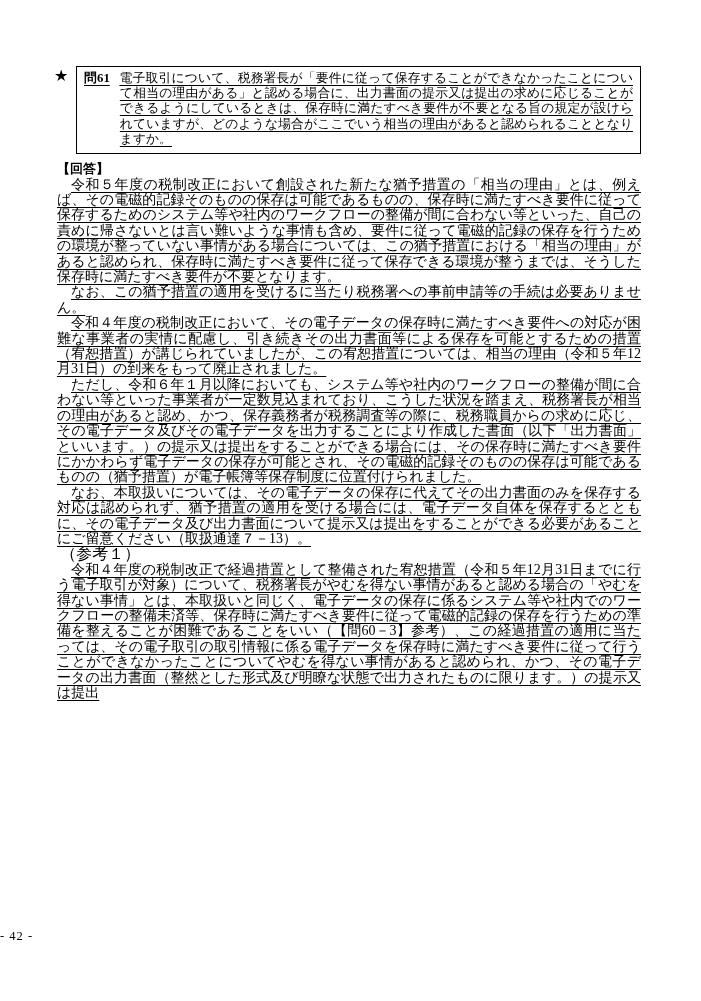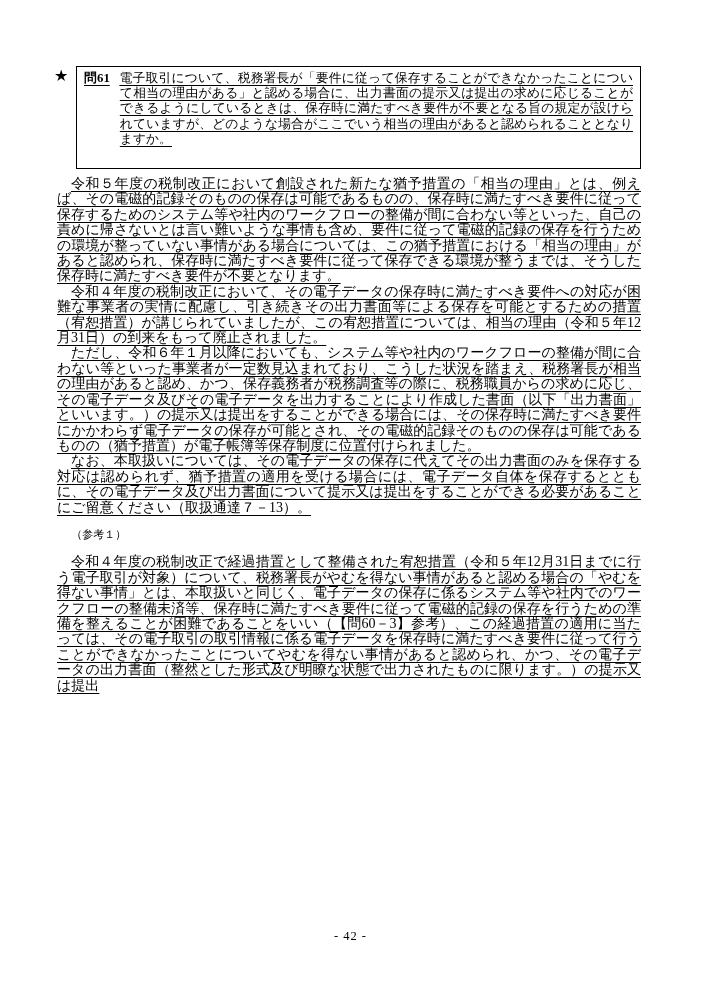--- a/index.html
+++ b/index.html
@@ -17,21 +17,21 @@
   }
   .q-row { position: relative; margin-bottom: 7px; }
   .star {
     position: absolute; left: -3px; top: 2px;
     font-size: 16px; line-height: 1;
     font-family: "DejaVu Sans", sans-serif;
   }
   .q-box {
     border: 1.5px solid #000;
     margin-left: 19px;
-    padding: 4px 7px 21px 7px;
+    padding: 4px 7px 6px 7px;
   }
   .q-p {
     font-size: 12.8px; line-height: 15.2px;
     margin: 0;
     text-align: justify;
     padding-left: 2.8em; text-indent: -2.8em;
   }
   .q-label { font-weight: bold; margin-right: 0.75em; }
   .u {
     text-decoration: underline;
@@ -42,43 +42,44 @@
     font-size: 13px; line-height: 15.6px;
     font-weight: bold; margin: 0;
   }
   p.body {
     font-size: 14px; line-height: 15.4px;
     margin: 0;
     text-align: justify;
     text-indent: 1em;
   }
   p.ref-label {
-    font-size: 11px; line-height: 15.4px;
-    margin: 12px;
+    font-size: 16px; line-height: 15.4px;
+    margin: 0;
     text-indent: 0.2em;
   }
   .page-num {
     position: absolute; left: 0; right: 0; top: 929px;
-    text-align: center;
     font-size: 12.5px; letter-spacing: 1px;
   }
 </style>
 </head>
 <body>
 
 <div class="doc">
 
   <div class="q-row">
     <span class="star">★</span>
     <div class="q-box">
       <p class="q-p u"><span class="q-label">問61</span><span>電子取引について、税務署長が「要件に従って保存することができなかったことについて相当の理由がある」と認める場合に、出力書面の提示又は提出の求めに応じることができるようにしているときは、保存時に満たすべき要件が不要となる旨の規定が設けられていますが、どのような場合がここでいう相当の理由があると認められることとなりますか。</span></p>
     </div>
   </div>
 
+  <h2 class="sec-h">【回答】</h2>
   <p class="body u">令和５年度の税制改正において創設された新たな猶予措置の「相当の理由」とは、例えば、その電磁的記録そのものの保存は可能であるものの、保存時に満たすべき要件に従って保存するためのシステム等や社内のワークフローの整備が間に合わない等といった、自己の責めに帰さないとは言い難いような事情も含め、要件に従って電磁的記録の保存を行うための環境が整っていない事情がある場合については、この猶予措置における「相当の理由」があると認められ、保存時に満たすべき要件に従って保存できる環境が整うまでは、そうした保存時に満たすべき要件が不要となります。</p>
+  <p class="body u">なお、この猶予措置の適用を受けるに当たり税務署への事前申請等の手続は必要ありません。</p>
 
   <p class="body u">令和４年度の税制改正において、その電子データの保存時に満たすべき要件への対応が困難な事業者の実情に配慮し、引き続きその出力書面等による保存を可能とするための措置（宥恕措置）が講じられていましたが、この宥恕措置については、相当の理由（令和５年12月31日）の到来をもって廃止されました。</p>
   <p class="body u">ただし、令和６年１月以降においても、システム等や社内のワークフローの整備が間に合わない等といった事業者が一定数見込まれており、こうした状況を踏まえ、税務署長が相当の理由があると認め、かつ、保存義務者が税務調査等の際に、税務職員からの求めに応じ、その電子データ及びその電子データを出力することにより作成した書面（以下「出力書面」といいます。）の提示又は提出をすることができる場合には、その保存時に満たすべき要件にかかわらず電子データの保存が可能とされ、その電磁的記録そのものの保存は可能であるものの（猶予措置）が電子帳簿等保存制度に位置付けられました。</p>
   <p class="body u">なお、本取扱いについては、その電子データの保存に代えてその出力書面のみを保存する対応は認められず、猶予措置の適用を受ける場合には、電子データ自体を保存するとともに、その電子データ及び出力書面について提示又は提出をすることができる必要があることにご留意ください（取扱通達７－13）。</p>
 
   <p class="ref-label">（参考１）</p>
 
   <p class="body u">令和４年度の税制改正で経過措置として整備された宥恕措置（令和５年12月31日までに行う電子取引が対象）について、税務署長がやむを得ない事情があると認める場合の「やむを得ない事情」とは、本取扱いと同じく、電子データの保存に係るシステム等や社内でのワークフローの整備未済等、保存時に満たすべき要件に従って電磁的記録の保存を行うための準備を整えることが困難であることをいい（【問60－3】参考）、この経過措置の適用に当たっては、その電子取引の取引情報に係る電子データを保存時に満たすべき要件に従って行うことができなかったことについてやむを得ない事情があると認められ、かつ、その電子データの出力書面（整然とした形式及び明瞭な状態で出力されたものに限ります。）の提示又は提出</p>
 
   <div class="page-num">- 42 -</div>

